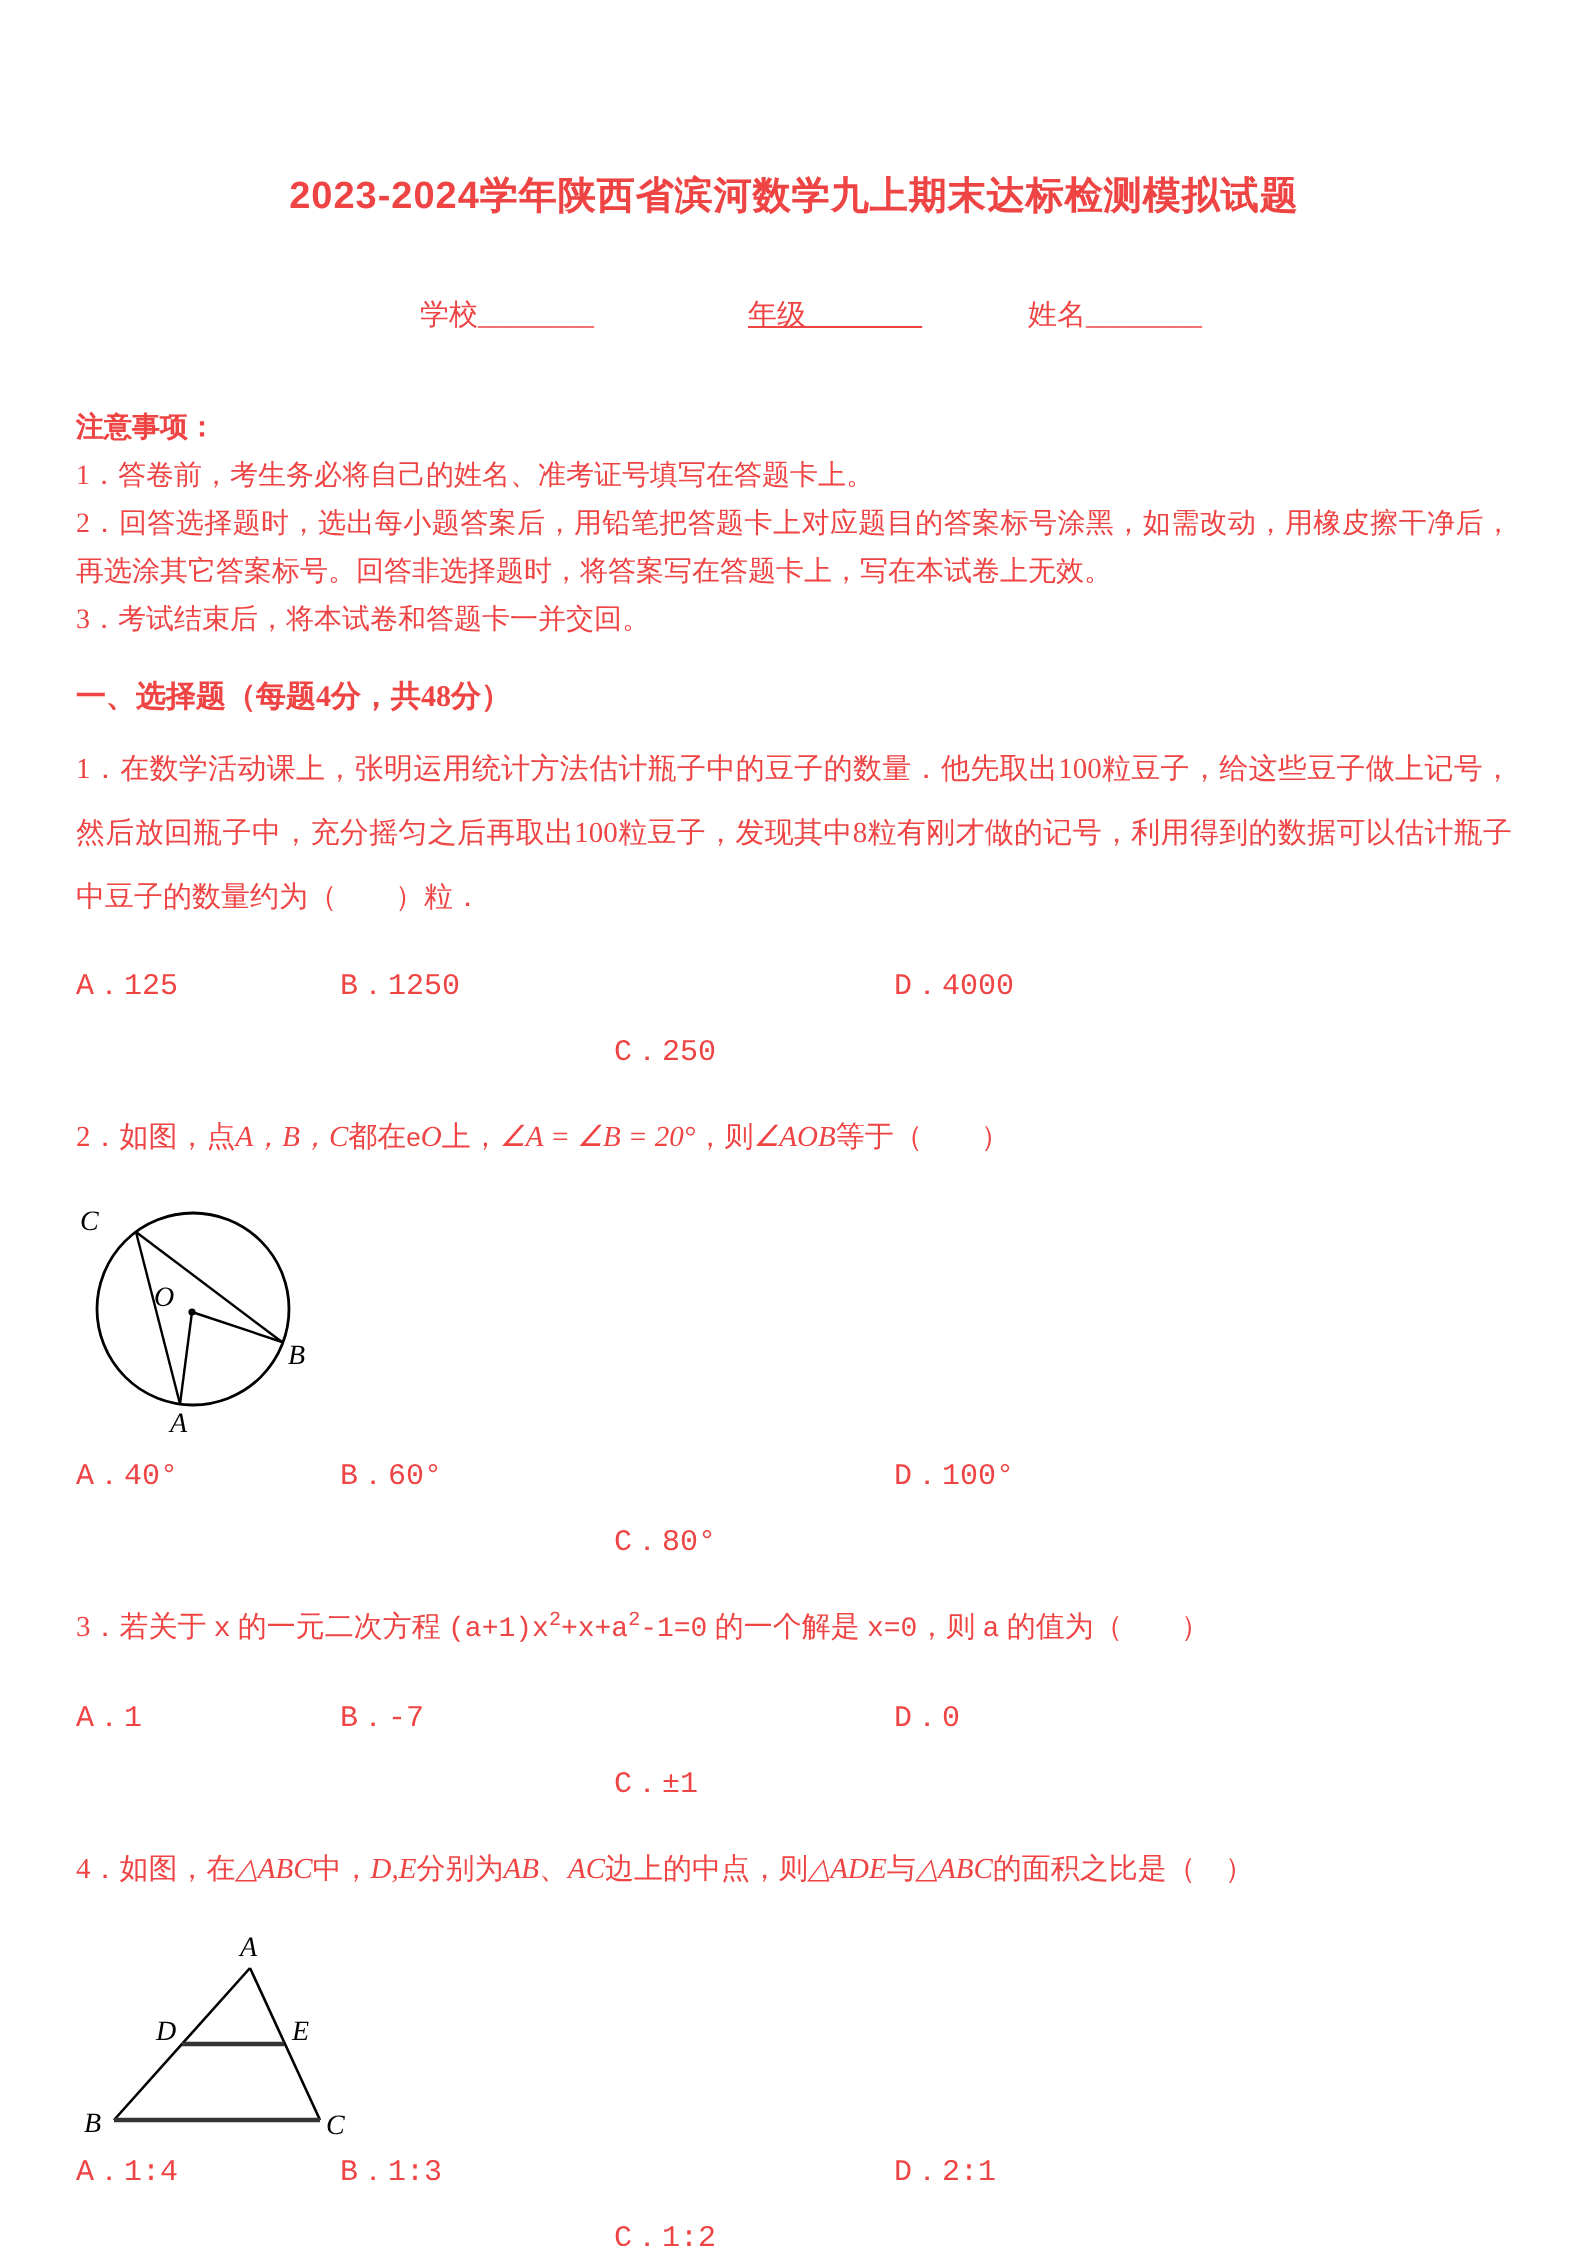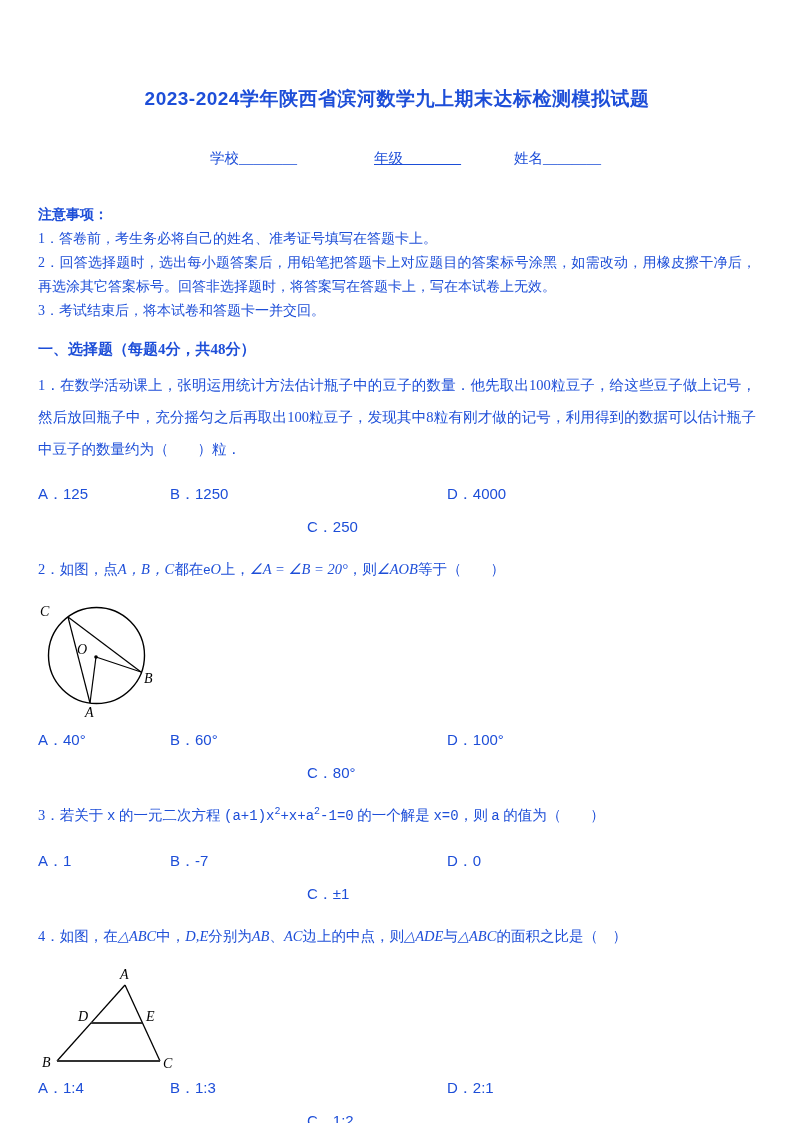--- a/index.html
+++ b/index.html
@@ -1,20 +1,20 @@
 <!DOCTYPE html>
 <html><head>
 <meta charset="utf-8">
 <style>
   html,body{margin:0;padding:0;background:#ffffff;}
   .page{
     position:relative;
     width:794px;height:1123px;
     margin:0 auto;
-    background:#ffffff;color:#1d4ed8;
+    background:#ffffff;color:#ef4444;
     font-family:"Liberation Serif",serif;
     font-size:14.5px;
     box-sizing:border-box;
     padding:86px 38px 0 38px;
     overflow:hidden;
   }
   .title{
     text-align:center;
     font-family:"Liberation Sans",sans-serif;
     font-weight:bold;
@@ -47,21 +47,21 @@
   }
   .q.tight{margin-top:12px;}
   .math{font-family:"Liberation Serif",serif;font-style:italic;}
   .tt{font-family:"Liberation Mono",monospace;font-style:normal;font-size:14px;}
   .tt sup{font-size:10px;line-height:0;}
   .osym{font-family:"Liberation Sans",sans-serif;font-style:normal;font-size:13px;}
   .orow{
     display:flex;
     line-height:28px;
     margin:4px 0 2px 0;
-    font-family:Liberation Sans, sans-serif;
+    font-family:Liberation Mono, monospace;
     font-size:15px;
   }
   .orow .opt{flex:0 0 137px;}
   .orow .opt:nth-child(1){flex-basis:132px;}
   .orow .opt:nth-child(3){flex-basis:140px;margin-top:33px;}
   .orow .opt:nth-child(4){flex:1 1 auto;}
   .orow5{
     display:flex;
     align-items:center;
     margin:10px 0 2px 0;

